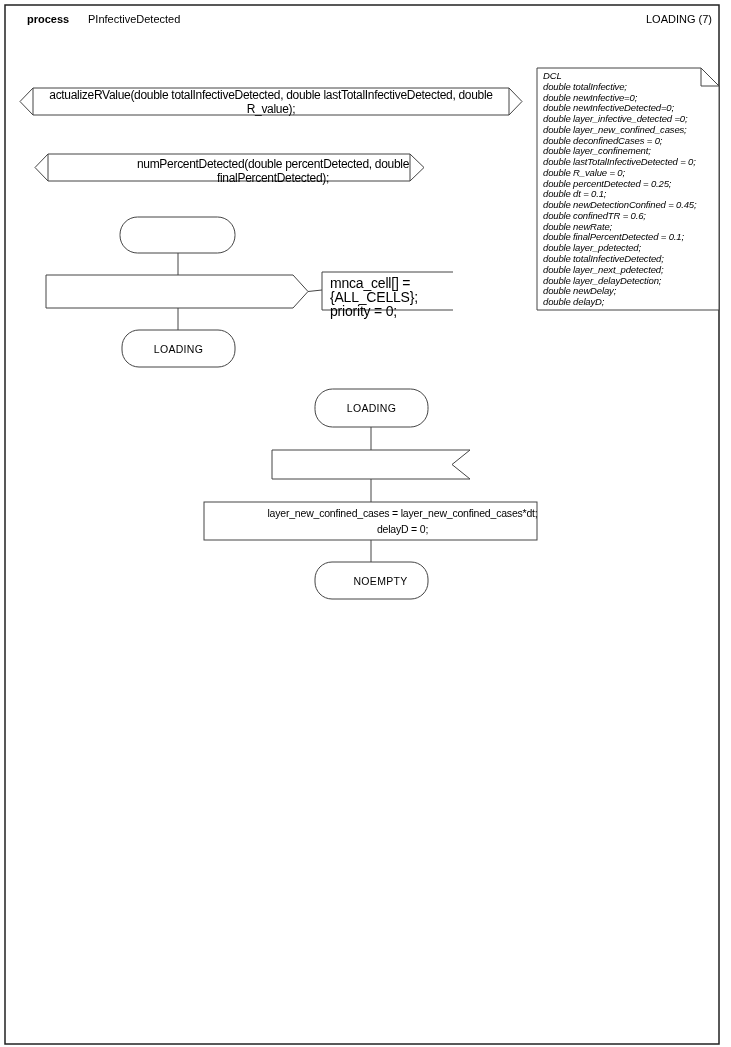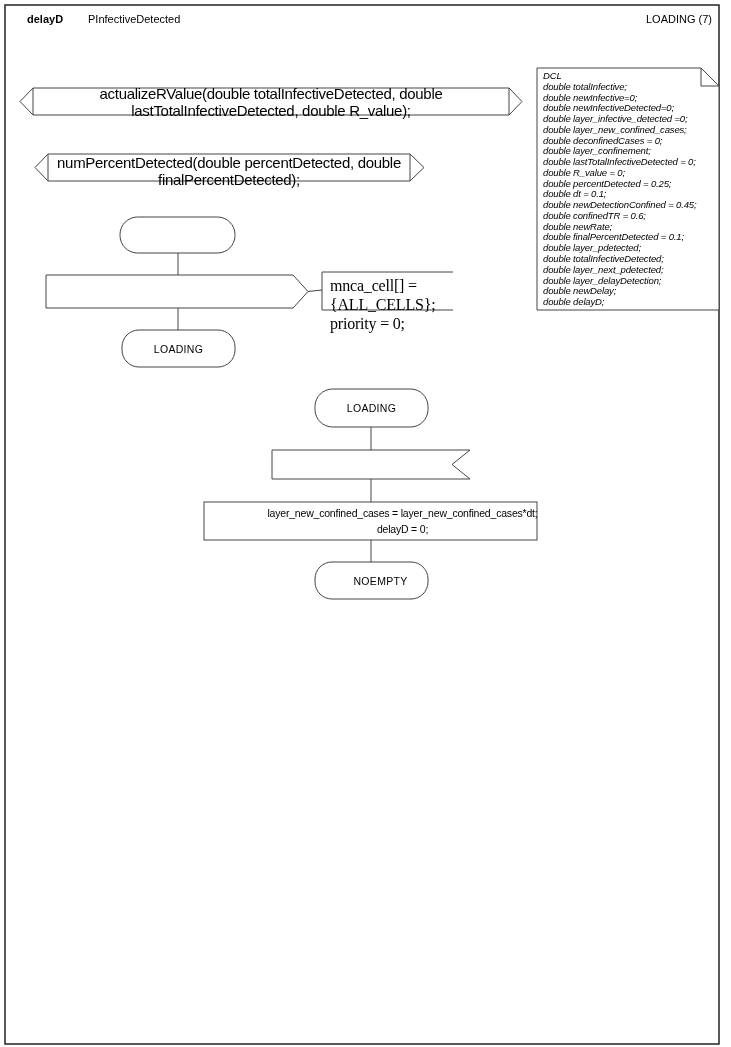--- a/index.html
+++ b/index.html
@@ -5,23 +5,23 @@
   html,body { margin:0; padding:0; background:#ffffff; }
   .page {
     position:relative; width:731px; height:1047px; background:#ffffff;
     font-family:"Liberation Sans", sans-serif; color:#000000; overflow:hidden;
   }
   svg.layer { position:absolute; left:0; top:0; }
   .label { position:absolute; white-space:pre-line; }
   .center { display:flex; align-items:center; justify-content:center; text-align:center; }
   .hdr { font-size:11px; top:13px; }
   .hdr-bold { font-weight:bold; }
-  .node-text { font-size:15px; letter-spacing:-0.3px; }
+  .node-text { font-size:12px; letter-spacing:-0.3px; }
   .state-text { font-size:10.5px; letter-spacing:0.3px; }
-  .params-text { font-size:16px; line-height:19px; letter-spacing:-0.2px;font-family:Liberation Serif, serif; }
+  .params-text { font-size:14px; line-height:14px; letter-spacing:-0.2px; }
   .task-text { font-size:10.5px; line-height:16px; letter-spacing:-0.2px;padding-left:32px; }
   .dcl-text { font-size:9.5px; line-height:10.77px; letter-spacing:-0.15px;font-style:italic; }
 </style>
 </head>
 <body>
 
 <div class="page">
 
   <svg class="layer" width="731" height="1047" viewBox="0 0 731 1047">
 
@@ -65,21 +65,21 @@
 
     <line x1="371" y1="479" x2="371" y2="502" stroke="#444444" stroke-width="1"></line>
 
     <rect x="204" y="502" width="333" height="38" fill="#ffffff" stroke="#444444" stroke-width="1"></rect>
 
     <line x1="371" y1="540" x2="371" y2="562" stroke="#444444" stroke-width="1"></line>
 
     <rect x="315" y="562" width="113" height="37" rx="17" fill="#ffffff" stroke="#444444" stroke-width="1"></rect>
   </svg>
 
-  <div class="label hdr hdr-bold" style="left:27px;">delayD</div>
+  <div class="label hdr hdr-bold" style="left:27px;">process</div>
   <div class="label hdr" style="left:88px;">PInfectiveDetected</div>
   <div class="label hdr" style="right:19px;">LOADING (7)</div>
 
   <div class="label dcl-text" style="left:543px;top:71px;width:172px;">DCL
 double totalInfective;
 double newInfective=0;
 double newInfectiveDetected=0;
 double layer_infective_detected =0;
 double layer_new_confined_cases;
 double deconfinedCases = 0;
@@ -93,21 +93,21 @@
 double newRate;
 double finalPercentDetected = 0.1;
 double layer_pdetected;
 double totalInfectiveDetected;
 double layer_next_pdetected;
 double layer_delayDetection;
 double newDelay;
 double delayD;</div>
 
   <div class="label center node-text" style="left:33px;top:88px;width:476px;height:27px;">actualizeRValue(double totalInfectiveDetected, double lastTotalInfectiveDetected, double R_value);</div>
-  <div class="label center node-text" style="left:48px;top:154px;width:362px;height:34px;">numPercentDetected(double percentDetected, double finalPercentDetected);</div>
+  <div class="label center node-text" style="left:48px;top:154px;width:362px;height:34px;padding-left:44px;">numPercentDetected(double percentDetected, double finalPercentDetected);</div>
 
   <div class="label params-text" style="left:330px;top:276px;width:120px;">mnca_cell[] = {ALL_CELLS};
 priority = 0;</div>
   <div class="label center state-text" style="left:122px;top:330px;width:113px;height:37px;">LOADING</div>
 
   <div class="label center state-text" style="left:315px;top:389px;width:113px;height:38px;">LOADING</div>
   <div class="label center task-text" style="left:204px;top:502px;width:333px;height:38px;">layer_new_confined_cases = layer_new_confined_cases*dt;
 delayD = 0;</div>
   <div class="label center state-text" style="left:320px;top:562px;width:121px;height:37px;">NOEMPTY</div>
 

